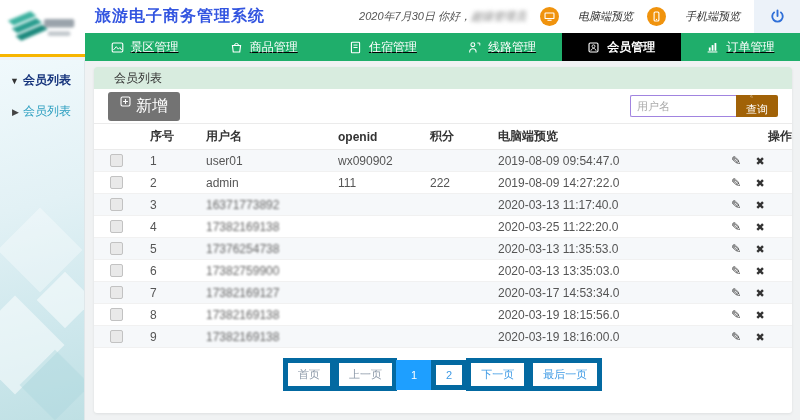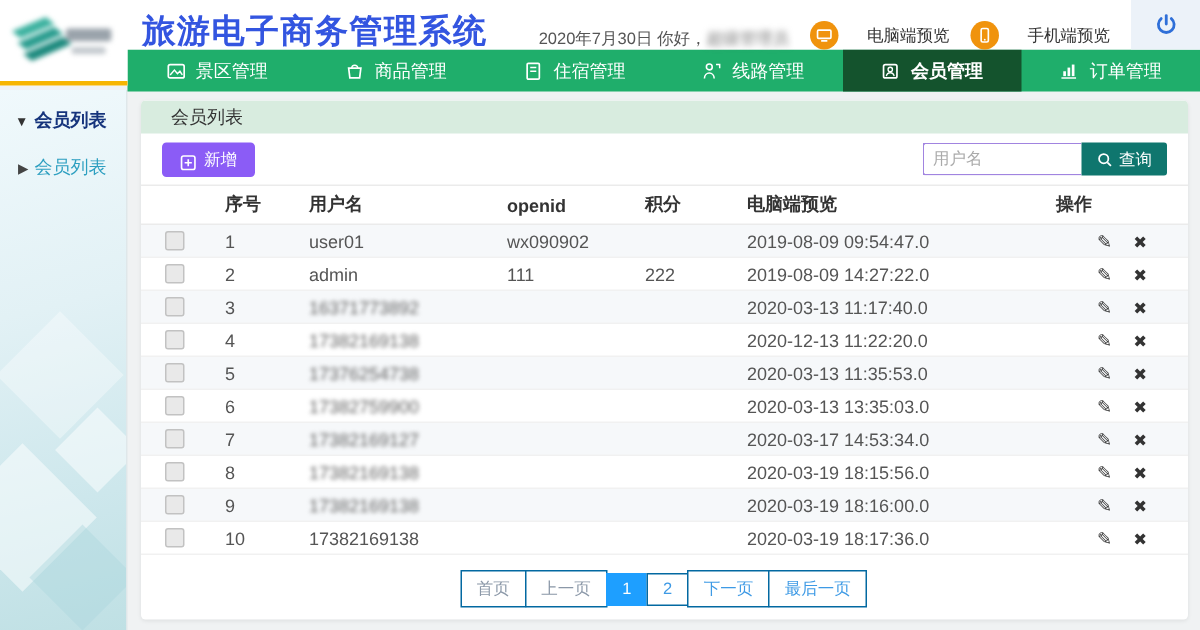--- a/index.html
+++ b/index.html
@@ -3,76 +3,76 @@
 <meta charset="utf-8">
 <style>
   * { margin:0; padding:0; box-sizing:border-box; }
   html,body { width:800px; height:420px; overflow:hidden; }
   body { font-family:"Liberation Sans","DejaVu Sans",sans-serif; background:#f0f2f3; position:relative; }
 
   
   .header { position:absolute; left:0; top:0; width:800px; height:33px; background:#fff; z-index:20; display:flex; align-items:center; }
   .logo-block { position:absolute; left:0; top:0; width:85px; height:57px; background:#fff; border-bottom:3px solid #f7b500; z-index:30; overflow:hidden; }
   .logo-art { filter:blur(1.6px); width:100%; height:100%; }
-  .app-title { position:absolute; left:95px; top:6px; font-size:22px; font-weight:bold; color:#3355e0; letter-spacing:1px; }
-  .header-right { position:absolute; right:0; top:0; height:33px; display:flex; align-items:flex-end; gap:14px; }
+  .app-title { position:absolute; left:95px; top:6px; font-size:16px; font-weight:bold; color:#3355e0; letter-spacing:1px; }
+  .header-right { position:absolute; right:0; top:0; height:33px; display:flex; align-items:center; gap:14px;font-style:italic; }
   .greeting { font-size:11px; color:#555; }
   .blurred-name { filter:blur(2px); color:#777; }
   .preview-item { display:flex; align-items:center; gap:19px; font-size:11px; color:#333; cursor:pointer; }
   .orange-circle { width:19px; height:19px; border-radius:50%; background:#f0930d; display:flex; align-items:center; justify-content:center; }
   .power-btn { width:46px; height:33px; background:#ecf2f9; display:flex; align-items:center; justify-content:center; cursor:pointer; }
 
   
-  .navbar { position:absolute; left:85px; top:33px; width:715px; height:28px; background:#1fae6b; display:flex; z-index:10; }
+  .navbar { position:absolute; left:85px; top:33px; width:715px; height:28px; background:#1fae6b; display:flex; z-index:10;text-decoration:underline; }
   .nav-item { flex:1; display:flex; align-items:center; justify-content:center; gap:7px; color:#fff; font-size:12px; cursor:pointer; }
-  .nav-item.active { background:#14532d; font-weight:bold; }
+  .nav-item.active { background:#000000; font-weight:bold; }
   .nav-item svg { flex:0 0 auto; }
 
   
   .sidebar { position:absolute; left:0; top:60px; width:85px; height:360px; overflow:hidden;
     background:linear-gradient(165deg,#f0f9fc 0%, #e2f1f5 40%, #cde7ec 75%, #bfe0e4 100%); border-right:1px solid #dfe7ea; }
   .sidebar .diamond { position:absolute; background:rgba(255,255,255,.45); transform:rotate(45deg); }
   .sidebar .d1 { width:70px; height:70px; left:-20px; top:250px; background:rgba(255,255,255,.5);}
   .sidebar .d2 { width:50px; height:50px; left:30px; top:300px; background:rgba(173,216,222,.45);}
   .sidebar .d3 { width:60px; height:60px; left:10px; top:160px; background:rgba(255,255,255,.35);}
   .sidebar .d4 { width:40px; height:40px; left:45px; top:220px; background:rgba(255,255,255,.5);}
   .side-group { position:relative; z-index:2; padding:12px 0 0 10px; font-size:12px; font-weight:bold; color:#16347c; cursor:pointer; }
   .side-group .arrow { font-size:9px; color:#333; margin-right:4px; }
   .side-sub { position:relative; z-index:2; padding:14px 0 0 12px; font-size:12px; color:#2d9fc0; cursor:pointer; }
   .side-sub .arrow { font-size:9px; color:#444; margin-right:4px; }
 
   
   .main { position:absolute; left:86px; top:61px; width:714px; height:359px; background:#f0f2f3; padding:6px 8px; }
   .card { background:#fff; border-radius:3px; box-shadow:0 1px 3px rgba(0,0,0,.08); height:346px; overflow:hidden; }
   .breadcrumb-bar { height:22px; background:#d8ecdf; display:flex; align-items:center; padding-left:20px; font-size:12px; color:#333; }
   .toolbar { height:34px; display:flex; align-items:center; padding:0 14px; }
-  .add-btn { display:flex; align-items:flex-end; gap:5px; background:#8b5cf6; color:#fff; font-size:11px; border:none; border-radius:3px; padding:4px 12px; cursor:pointer; }
+  .add-btn { display:flex; align-items:flex-start; gap:5px; background:#737373; color:#fff; font-size:16px; border:none; border-radius:3px; padding:4px 12px; cursor:pointer; }
   .toolbar .spacer { flex:1; }
   .search-box { display:flex; align-items:stretch; }
   .search-input { width:106px; height:22px; border:1px solid #a184e0; border-right:none; border-radius:2px 0 0 2px; font-size:11px; padding:0 6px; color:#333; outline:none; }
   .search-input::placeholder { color:#aaa; }
-  .search-btn { display:flex; align-items:center; gap:4px; background:#0f766e; color:#fff; border:none; font-size:11px; padding:0 10px; height:22px; border-radius:0 2px 2px 0; cursor:pointer; }
+  .search-btn { display:flex; gap:4px; background:#a16207; color:#fff; border:none; font-size:11px; padding:0 10px; height:22px; border-radius:0 2px 2px 0; cursor:pointer;flex-direction:column; }
 
   
   table { width:100%; border-collapse:collapse; font-size:12px; table-layout:fixed; }
   col.c-check{width:46px;} col.c-no{width:56px;} col.c-user{width:132px;} col.c-openid{width:92px;} col.c-points{width:68px;} col.c-time{width:auto;} col.c-ops{width:88px;}
   thead th { height:26px; text-align:left; font-weight:bold; color:#333; border-top:1px solid #ebebeb; border-bottom:1px solid #ebebeb; padding-left:10px; }
-  thead th.ops-h { text-align:left; padding-left:0; }
+  thead th.ops-h { text-align:right; padding-left:0; }
   tbody td { height:22px; color:#555; padding-left:10px; border-bottom:1px solid #f1f1f1; white-space:nowrap; overflow:hidden; }
   tbody tr:nth-child(odd) { background:#f6f8fa; }
   .checkbox { width:13px; height:13px; border:1px solid #c2c2c2; border-radius:2px; background:#e9e9e9; margin-left:6px; cursor:pointer; }
   .blur-text { filter:blur(1.3px); color:#666; }
   td.ops { text-align:center; padding-left:0; }
   .op-edit, .op-del { display:inline-block; cursor:pointer; color:#333; font-size:12px; }
   .op-edit { margin-right:14px; }
   .op-del { font-weight:bold; font-size:11px; }
 
   
   .pagination { display:flex; justify-content:center; align-items:center; margin-top:10px; }
-  .page-btn { border:1px solid #0369a1; background:#fff; font-size:11px; padding:4px 10px; margin-left:-1px; cursor:pointer; color:#3e9ae5; }
+  .page-btn { border:5px solid #0369a1; background:#fff; font-size:11px; padding:4px 10px; margin-left:-1px; cursor:pointer; color:#3e9ae5; }
   .page-btn.muted { color:#8b98a8; }
   .page-btn.active { background:#1e9fff; border-color:#1e9fff; color:#fff; }
 </style>
 </head>
 <body>
 
 <div class="header">
   <div class="app-title">旅游电子商务管理系统</div>
   <div class="header-right">
     <span class="greeting">
@@ -261,21 +261,21 @@
             <td class="ops"><span class="op-edit">✎</span><span class="op-del">✖</span></td>
           </tr>
           <tr>
             <td>
               <div class="checkbox"></div>
             </td>
             <td>4</td>
             <td class="blur-text">17382169138</td>
             <td></td>
             <td></td>
-            <td>2020-12-13 11:22:20.0</td>
+            <td>2020-03-25 11:22:20.0</td>
             <td class="ops"><span class="op-edit">✎</span><span class="op-del">✖</span></td>
           </tr>
           <tr>
             <td>
               <div class="checkbox"></div>
             </td>
             <td>5</td>
             <td class="blur-text">17376254738</td>
             <td></td>
             <td></td>
@@ -317,31 +317,20 @@
           </tr>
           <tr>
             <td>
               <div class="checkbox"></div>
             </td>
             <td>9</td>
             <td class="blur-text">17382169138</td>
             <td></td>
             <td></td>
             <td>2020-03-19 18:16:00.0</td>
-            <td class="ops"><span class="op-edit">✎</span><span class="op-del">✖</span></td>
-          </tr>
-          <tr>
-            <td>
-              <div class="checkbox"></div>
-            </td>
-            <td>10</td>
-            <td>17382169138</td>
-            <td></td>
-            <td></td>
-            <td>2020-03-19 18:17:36.0</td>
             <td class="ops"><span class="op-edit">✎</span><span class="op-del">✖</span></td>
           </tr>
         </tbody>
     </table>
 
     <div class="pagination">
       <button class="page-btn muted">首页</button>
       <button class="page-btn muted">上一页</button>
       <button class="page-btn active">1</button>
       <button class="page-btn">2</button>

